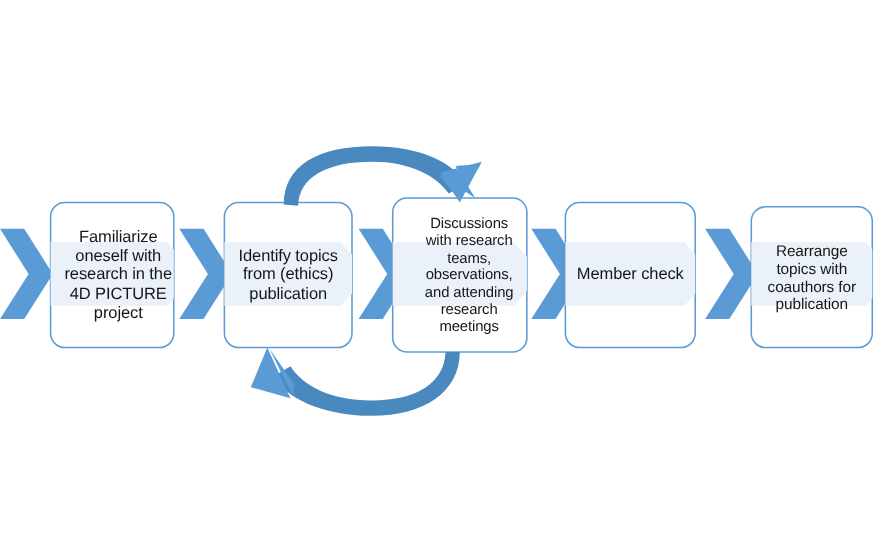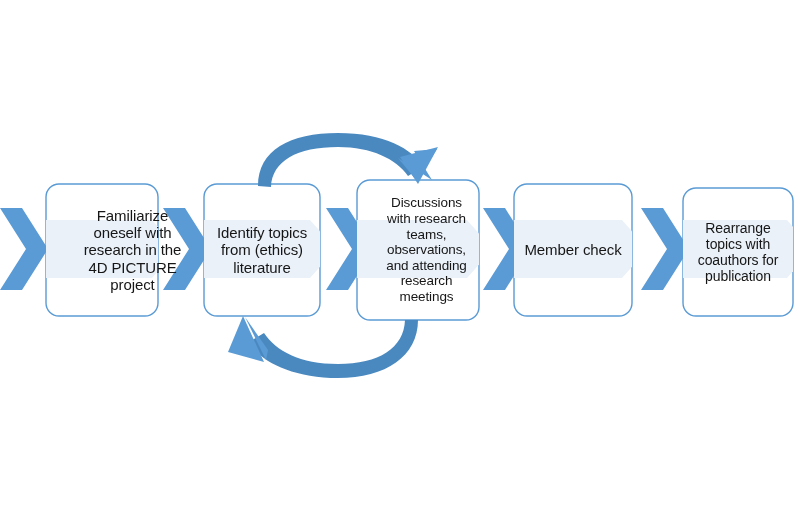--- a/index.html
+++ b/index.html
@@ -128,26 +128,26 @@
                L 264,333
                C 276,351 300,364 338,364
                C 379,364 404,348 405,320
                Z"></path>
 
       <polygon fill="#5B9BD5" points="268,350 245,317 266,360"></polygon>
       <polygon fill="#5B9BD5" points="243,316 264,362 228,352"></polygon>
     </g>
   </svg>
 
-  <div class="step-text" style="left:46px; top:184px; width:123px; height:132px; font-size:15px;margin-left:25px;">
+  <div class="step-text" style="left:46px; top:184px; width:123px; height:132px; font-size:15px;">
     <span>Familiarize oneself with research in the 4D PICTURE project</span>
   </div>
 
   <div class="step-text" style="left:204px; top:184px; width:116px; height:132px; font-size:15px;">
-    <span>Identify topics from (ethics) literature</span>
+    <span>Identify topics from (ethics) publication</span>
   </div>
 
   <div class="step-text" style="left:357px; top:180px; width:122px; height:140px; font-size:13.5px;padding-left:21px;">
     <span>Discussions with research teams, observations, and attending research meetings</span>
   </div>
 
   <div class="step-text" style="left:683px; top:188px; width:110px; height:128px; font-size:14px;">
     <span>Rearrange topics with coauthors for publication</span>
   </div>
 

